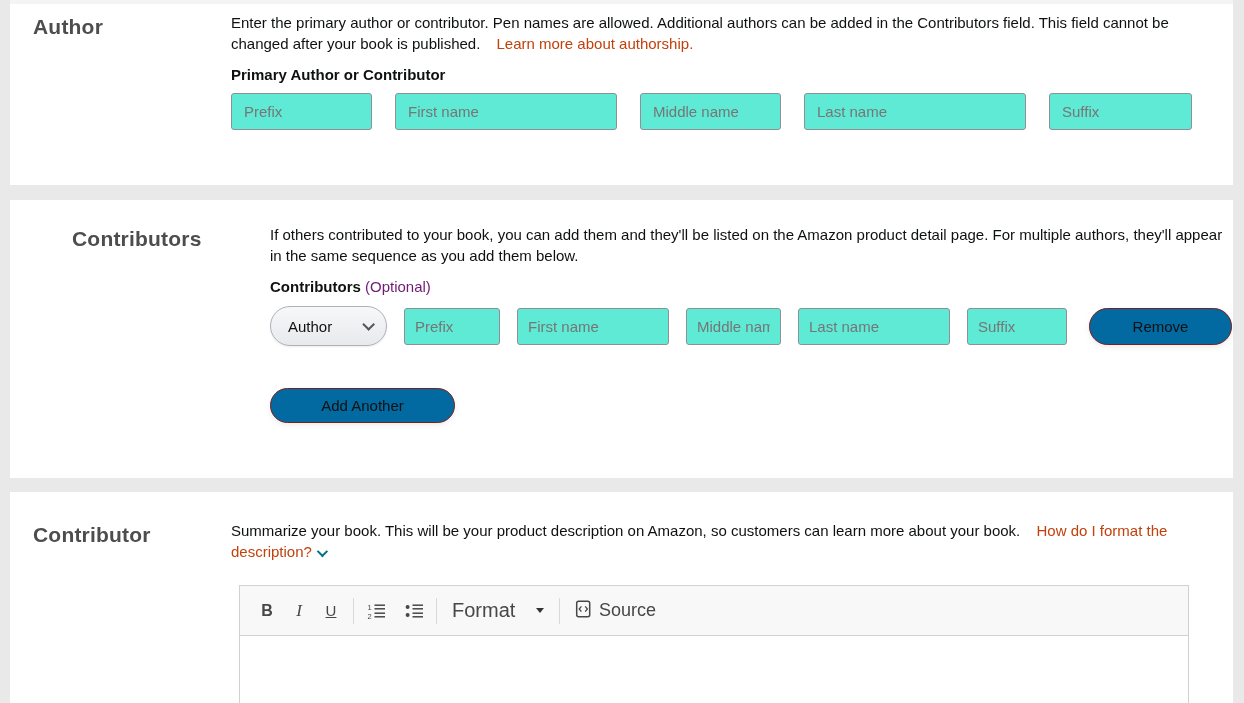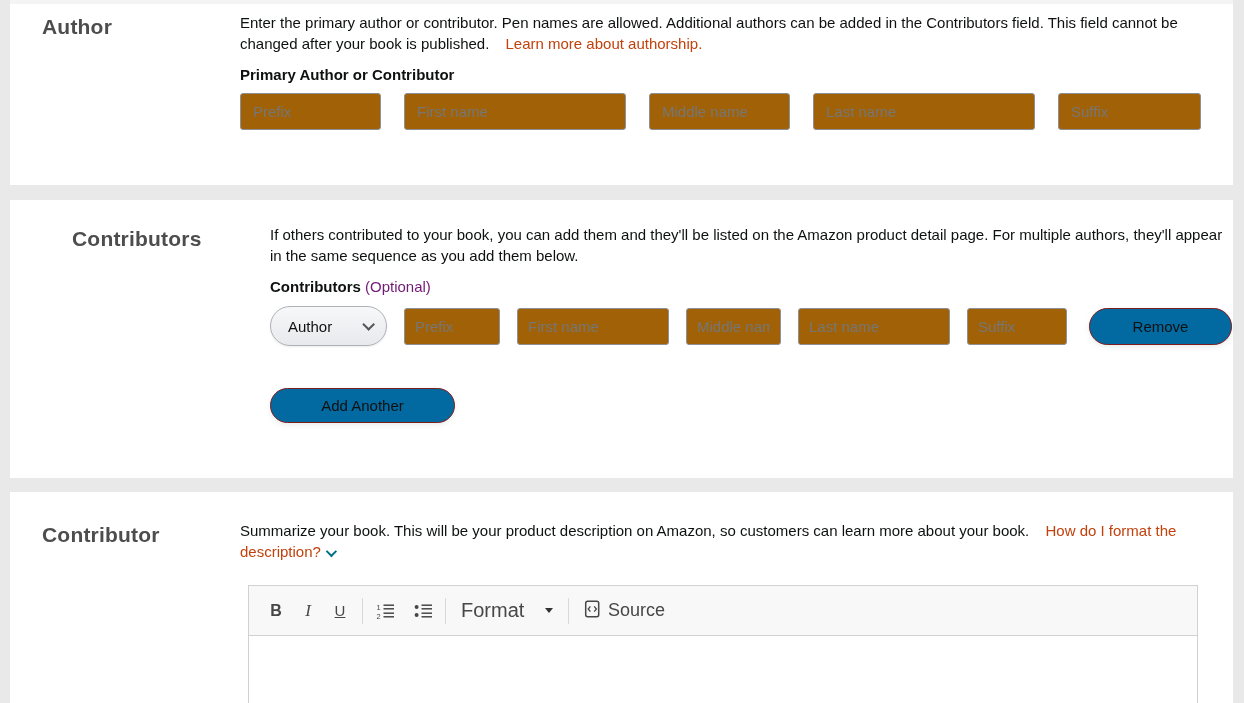--- a/index.html
+++ b/index.html
@@ -1,33 +1,33 @@
 <!DOCTYPE html>
 <html><head>
 <meta charset="utf-8">
 <style>
   * { margin:0; padding:0; box-sizing:border-box; }
   html,body { width:1244px; height:703px; }
   body { font-family:"Liberation Sans","DejaVu Sans",sans-serif; background:#e9e9e9; }
   .page { position:relative; width:1244px; height:703px; overflow:hidden; background:#e9e9e9; }
   .top-sliver { height:4px; background:#f4f4f4; margin-left:10px; width:1223px; }
-  .card { background:#ffffff; margin-left:10px; width:1223px; padding-left:32px; display:flex; }
+  .card { background:#ffffff; margin-left:10px; width:1223px; padding-left:23px; display:flex; }
   .card-author { height:181px; padding-top:8px; }
   .card-contributors { height:278px; padding-top:24px; margin-top:15px;justify-content:flex-end; }
   .card-description { height:260px; padding-top:28px; margin-top:14px; }
   .side-col { flex:0 0 198px; }
   h2.section-title { font-size:21px; line-height:26px; font-weight:700; color:#4d4d4d; margin-top:2px; letter-spacing:0.2px; }
   .content-col { flex:0 0 963px; }
   p.desc { font-size:15px; line-height:21px; color:#0f1111; }
   a.link { color:#c2410c; text-decoration:none; cursor:pointer;margin-left:12px; }
   .group-label { margin-top:10px; font-size:15px; line-height:21px; color:#0f1111; font-weight:700; }
   .group-label .optional { font-weight:400; color:#701a75; }
 
   .field-row { display:flex; margin-top:8px; gap:23px; }
-  input.field { height:37px; border:1px solid #8d9096; border-radius:3px; padding:0 12px; font-size:15px; color:#0f1111; font-family:inherit; outline:none; background:#a16207; }
+  input.field { height:37px; border:1px solid #8d9096; border-radius:3px; padding:0 12px; font-size:15px; color:#0f1111; font-family:inherit; outline:none; background:#5eead4; }
   input.field::placeholder { color:#767676; opacity:1; }
   .w-sm { width:141px; } .w-lg { width:222px; } .w-sm2 { width:143px; }
 
   .contrib-row { display:flex; align-items:center; margin-top:9px; gap:17px; }
   .contrib-row input.field { height:37px; padding:0 10px; }
   .cw-prefix{width:96px;} .cw-first{width:152px;} .cw-middle{width:95px;} .cw-last{width:152px;} .cw-suffix{width:100px;}
   .role-dropdown { width:117px; height:40px; border:1px solid #adb1b8; border-radius:20px;
     background:linear-gradient(#f7f8fa,#e7e9ec); display:flex; align-items:center; justify-content:space-between;
     padding:0 15px 0 17px; cursor:pointer; box-shadow:0 1px 2px rgba(15,17,17,.08); }
   .role-dropdown .role-text { font-size:15px; color:#0f1111; }

